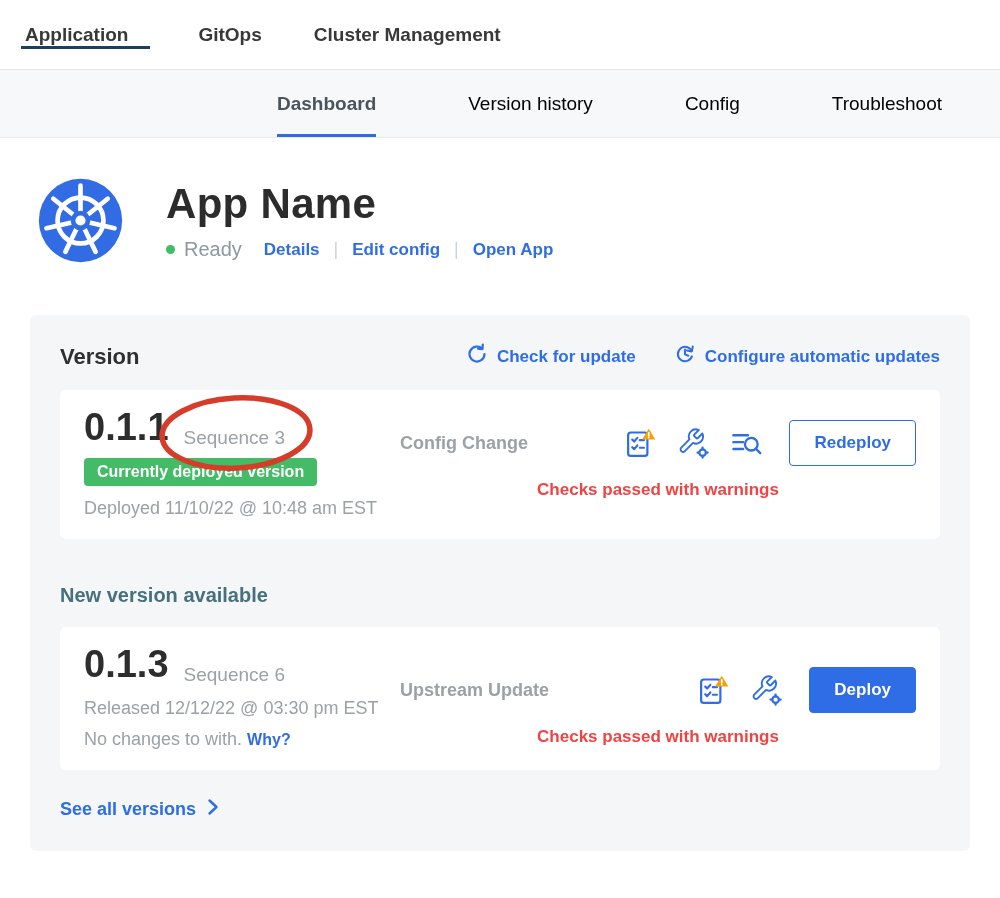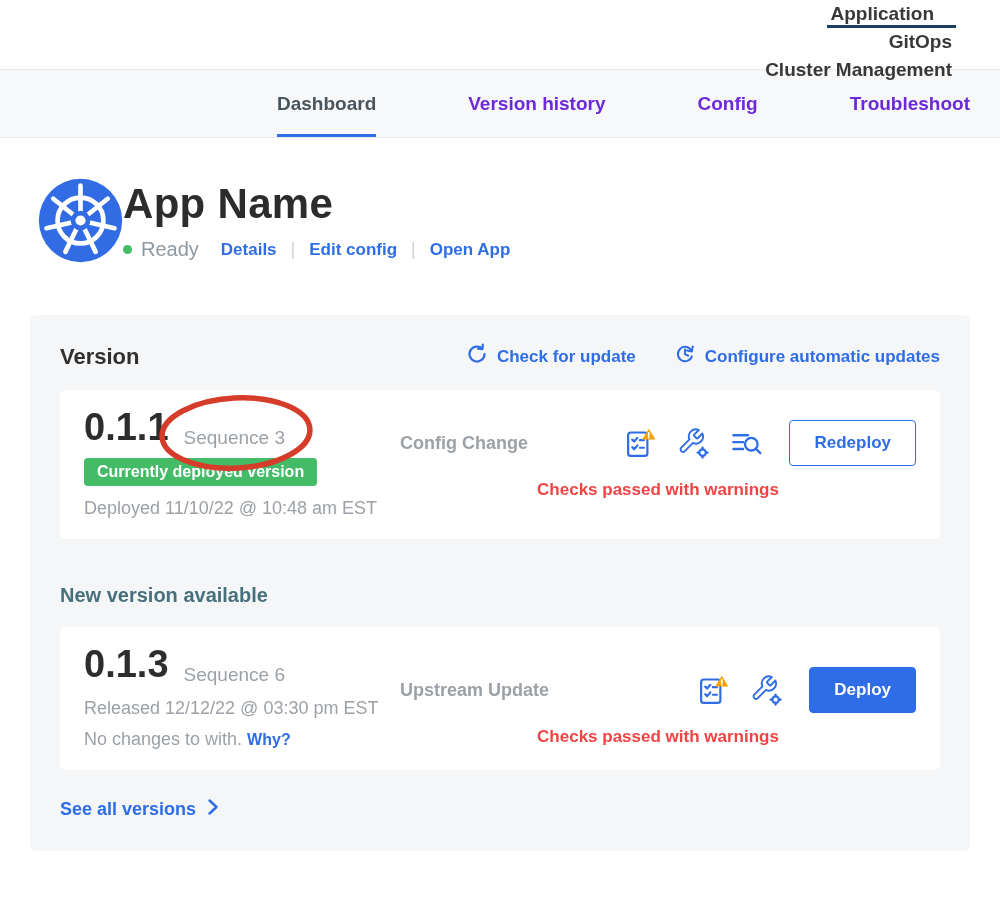--- a/index.html
+++ b/index.html
@@ -5,31 +5,31 @@
   * { box-sizing: border-box; margin: 0; padding: 0; }
   html,body { width:1000px; height:898px; }
   body {
     font-family: "Liberation Sans", sans-serif;
     background:#fff; color:#2e2e2e;
     overflow:hidden; position:relative;
   }
   .page { width:1000px; height:898px; position:relative; }
 
   
-  .top-nav { height:70px; border-bottom:1px solid #e7e7e7; display:flex; align-items:flex-end; padding-left:21px; background:#fff;flex-direction:column; }
+  .top-nav { height:70px; border-bottom:1px solid #e7e7e7; display:flex; align-items:center; padding-left:21px; background:#fff; }
   .top-tab { display:flex; align-items:center; font-size:19px; font-weight:700; color:#383838; margin-right:44px; cursor:pointer; border-bottom:3px solid transparent; padding:3px 4px 0; white-space:nowrap; }
   .top-tab.active { border-bottom-color:#1c3e63; padding-right:22px; }
 
   
   .sub-nav { height:68px; background:#f7f8f9; border-bottom:1px solid #ececec; display:flex; align-items:stretch; padding-left:277px; gap:92px; }
-  .sub-tab { display:flex; align-items:center; font-size:19px; font-weight:700; color:#6d28d9; cursor:pointer; border-bottom:3px solid transparent; padding-top:3px; white-space:nowrap; }
+  .sub-tab { display:flex; align-items:center; font-size:19px; font-weight:400; color:#000000; cursor:pointer; border-bottom:3px solid transparent; padding-top:3px; white-space:nowrap; }
   .sub-tab.active { color:#49545c; font-weight:700; border-bottom-color:#2f6de6; }
 
   
-  .app-header { display:flex; align-items:flex-start; padding:40px 0 0 38px; }
+  .app-header { display:flex; align-items:flex-start; gap:43px; padding:40px 0 0 38px; }
   .k8s-logo { width:85px; height:85px; flex:none; }
   .app-title { font-size:42px; font-weight:700; color:#2c2c2c; margin-top:2px; letter-spacing:.3px; }
   .status-row { display:flex; align-items:center; margin-top:10px; }
   .status-dot { width:9px; height:9px; border-radius:50%; background:#44bb66; margin-right:9px; flex:none; }
   .ready-text { font-size:20px; font-weight:500; color:#8d98a1; margin-right:22px; }
   .hlink { font-size:17px; font-weight:700; color:#2f6de6; text-decoration:none; cursor:pointer; }
   .sep { color:#ccd3d9; margin:0 14px; font-size:18px; font-weight:400; }
 
   
   .version-panel { margin:52px 30px 0; background:#f4f6f8; border-radius:6px; padding:28px 30px 30px; }

